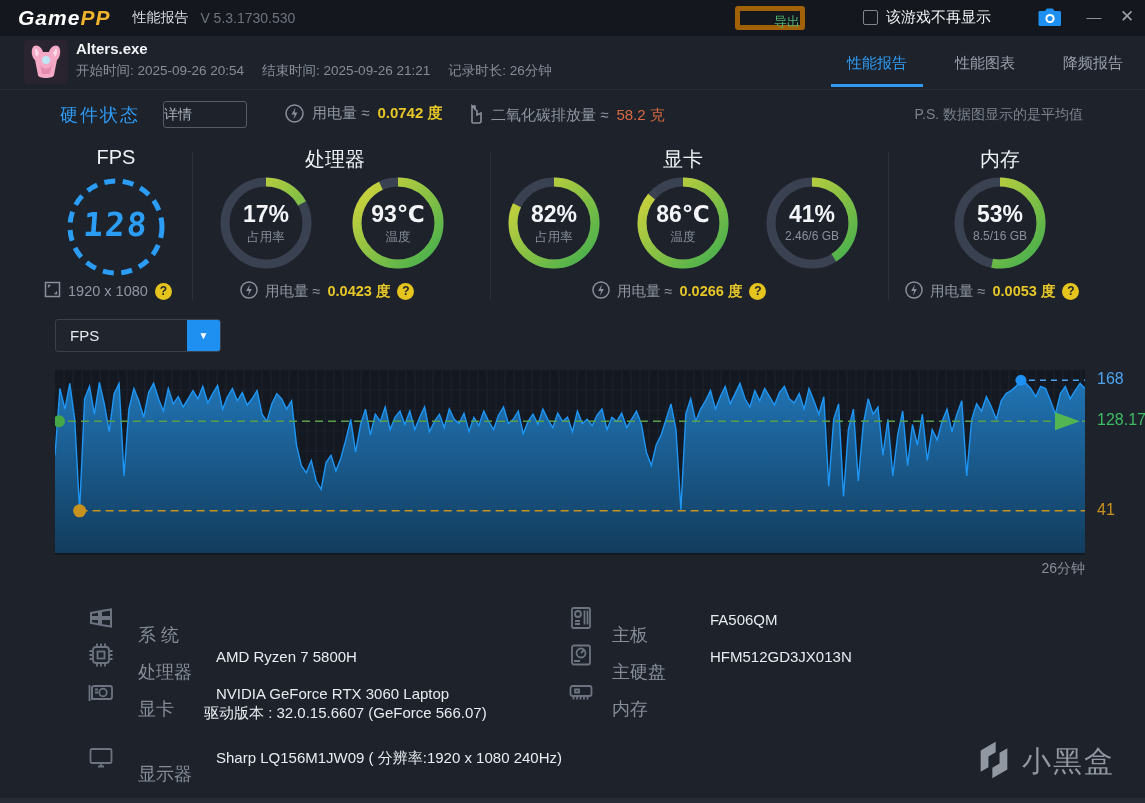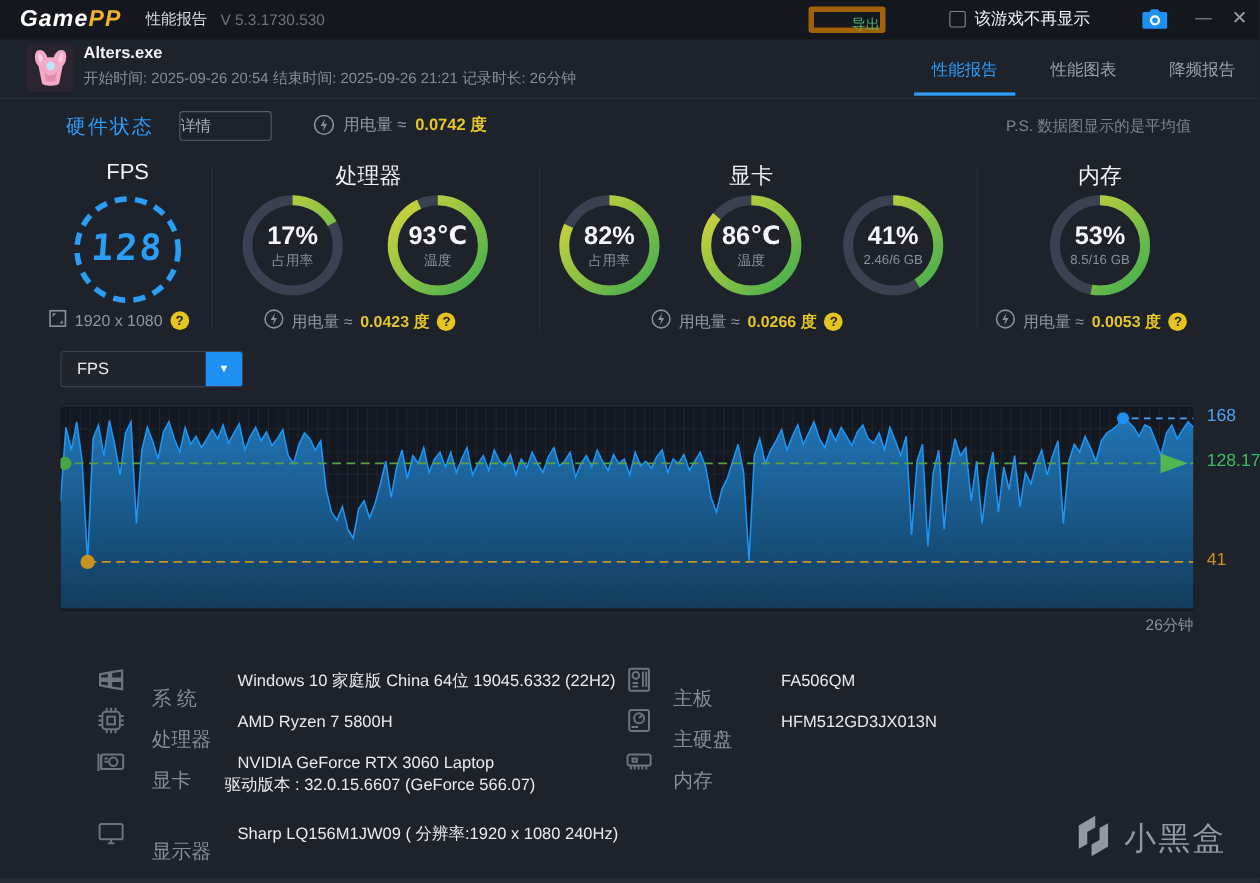--- a/index.html
+++ b/index.html
@@ -24,21 +24,21 @@
   .checkbox{ width:15px; height:15px; border:1px solid #80868f; background:transparent; border-radius:2px;}
   .dontshow-label{ font-size:15px; color:#f2f4f7; }
   .cam{ position:absolute; left:1038px; top:7px; width:24px; height:20px; }
   .win-min{ position:absolute; left:1082px; top:4px; width:24px; height:26px; color:#8b9099; font-size:15px; text-align:center; line-height:26px;}
   .win-close{ position:absolute; left:1114px; top:4px; width:26px; height:26px; color:#9aa0a8; font-size:17px; text-align:center; line-height:26px;}
   
   .game-header{ position:absolute; left:0; top:36px; width:1145px; height:54px;
     background:#1d222b; border-bottom:1px solid #272d38; }
   .game-icon{ position:absolute; left:24px; top:4px; width:44px; height:44px; border-radius:4px; overflow:hidden;}
   .exe-name{ position:absolute; left:76px; top:4px; font-size:15px; font-weight:bold; color:#f2f4f7;}
-  .game-times{ position:absolute; left:76px; top:26px; font-size:13.5px; color:#878d97; display:flex; gap:4px;}
+  .game-times{ position:absolute; left:76px; top:26px; font-size:13.5px; color:#878d97; display:flex; gap:18px;}
   .tabs{ position:absolute; right:22px; top:0; height:54px; display:flex; gap:48px; }
   .tab{ position:relative; font-size:15px; color:#9aa0ab; padding-top:18px; cursor:pointer;}
   .tab.active{ color:#2f9bf4; }
   .tab.active::after{ content:""; position:absolute; left:-16px; right:-16px; bottom:3px; height:3px; background:#2f9bf4;}
   
   .hw-bar{ position:absolute; left:0; top:91px; width:1145px; height:48px; }
   .hw-title{ position:absolute; left:60px; top:12px; font-size:18px; color:#2e9bf5; letter-spacing:2px;}
   .detail-btn{ position:absolute; left:163px; top:10px; width:84px; height:27px; border:1px solid #565d68;
     border-radius:3px; color:#aab0ba; font-size:14px; text-align:left; line-height:25px; background:transparent;}
   .hw-power{ position:absolute; left:285px; top:13px; display:flex; align-items:center; gap:8px; font-size:15px; color:#9097a1;}
@@ -153,20 +153,29 @@
   <div class="detail-btn">详情</div>
   <div class="hw-power">
     <span class="ico-circle">
       <svg width="19" height="19" viewBox="0 0 19 19">
           <circle cx="9.5" cy="9.5" r="8.5" fill="none" stroke="#8a919c" stroke-width="1.5"></circle>
           <path d="M10.5 3.5 L6.5 10.5 h3 l-1 5 4-7 h-3 Z" fill="#8a919c"></path>
         </svg>
     </span>
     <span>用电量 ≈</span>
     <span class="val-yellow">0.0742 度</span>
+  </div>
+  <div class="hw-co2">
+    <span>
+      <svg width="16" height="20" viewBox="0 0 16 20">
+          <path d="M5 2 h3 v4 M5 2 v16 a1 1 0 0 0 1 1 h6 a2 2 0 0 0 2 -2 V9 l-4 2 V7 Z" fill="none" stroke="#8a919c" stroke-width="1.6"></path>
+        </svg>
+    </span>
+    <span>二氧化碳排放量 ≈</span>
+    <span class="val-orange">58.2 克</span>
   </div>
   <span class="ps-note">P.S. 数据图显示的是平均值</span>
 </div>
 
 <div class="gauge-row">
   <div class="gsep" style="left:192px"></div>
   <div class="gsep" style="left:490px"></div>
   <div class="gsep" style="left:888px"></div>
 
   <div class="gsec-title" style="left:46px;width:140px">FPS</div>
@@ -427,21 +436,20 @@
 
   <div class="si-row" style="left:88px;top:6px">
     <span class="si-icon">
       <svg width="26" height="26" viewBox="0 0 26 26">
           <g fill="none" stroke="currentColor" stroke-width="2">
             <path d="M3 8 L11 6.5 V12 H3 Z M13 6 L23 4.5 V12 H13 Z M3 14 H11 V19.5 L3 18 Z M13 14 H23 V21.5 L13 20 Z"></path>
           </g>
         </svg>
     </span>
     <span class="si-label" style="width:78px;margin-left:22px">系 统</span>
-    <span class="si-value">Windows 10 家庭版 China 64位 19045.6332 (22H2)</span>
   </div>
   <div class="si-row" style="left:88px;top:43px">
     <span class="si-icon">
       <svg width="26" height="26" viewBox="0 0 26 26">
           <g fill="none" stroke="currentColor" stroke-width="1.8">
             <rect x="5" y="5" width="16" height="16" rx="3"></rect>
             <rect x="9.5" y="9.5" width="7" height="7"></rect>
             <path d="M9 1.5 v3 M13 1.5 v3 M17 1.5 v3 M9 21.5 v3 M13 21.5 v3 M17 21.5 v3 M1.5 9 h3 M1.5 13 h3 M1.5 17 h3 M21.5 9 h3 M21.5 13 h3 M21.5 17 h3"></path>
           </g>
         </svg>

